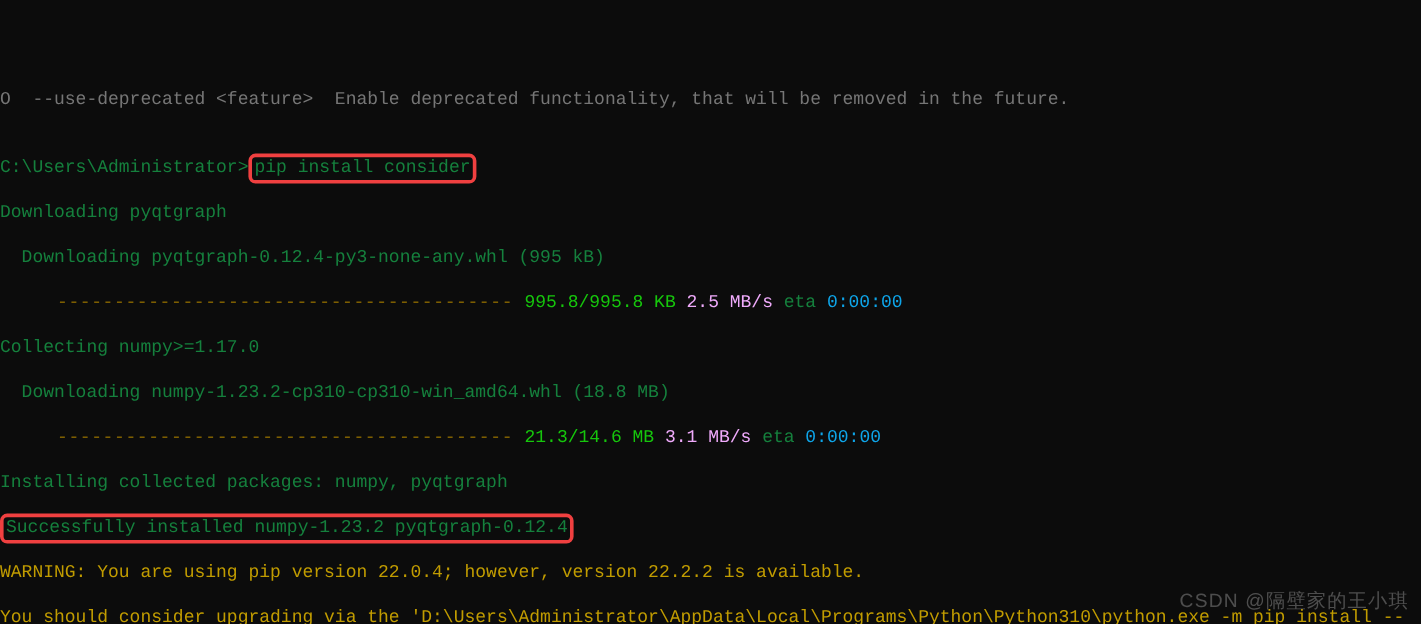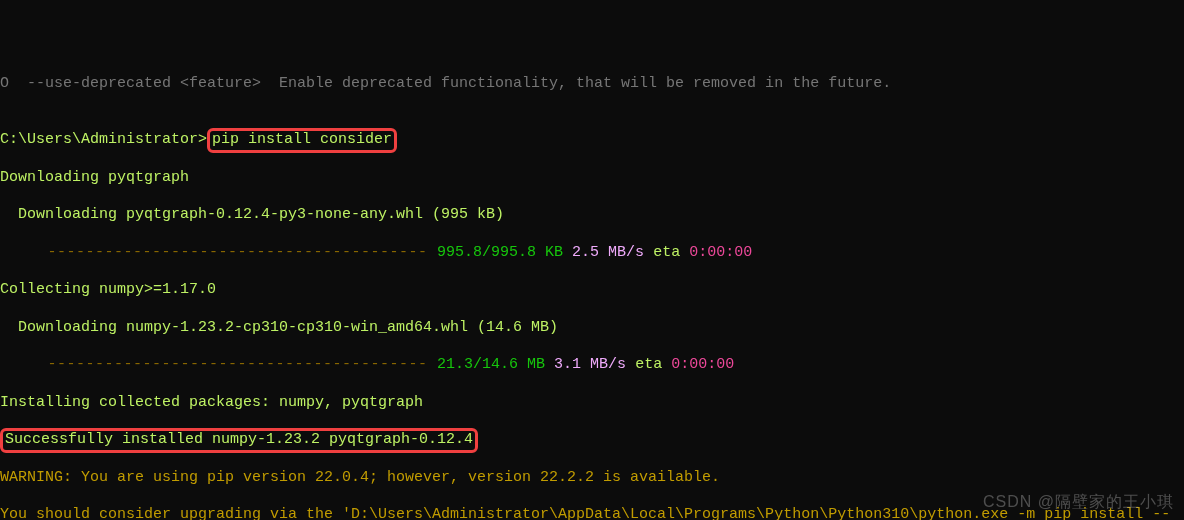--- a/index.html
+++ b/index.html
@@ -8,24 +8,24 @@
     color: #cccccc;
     font-family: 'Consolas', 'Courier New', monospace;
     font-size: 15px;
     line-height: 1.25;
     width: 1184px;
     height: 520px;
     overflow: hidden;
     white-space: pre;
     padding: 0;
   }
-  .white { color: #bef264; }
+  .white { color: #15803d; }
   .green { color: #16c60c; }
   .red { color: #f0abfc; }
-  .cyan { color: #ec4899; text-align: center; }
+  .cyan { color: #0ea5e9; text-align: center; }
   .dimyellow { color: #c19c00; }
   .grey { color: #767676; }
   .redbox {
     border: 3px solid #f04040;
     border-radius: 6px;
     padding: 0 2px;
     display: inline-block;
     margin: -3px 0;
     position: relative;
     z-index: 2;
@@ -47,21 +47,21 @@
 
 
 
 <span class="line grey">O  --use-deprecated &lt;feature&gt;  Enable deprecated functionality, that will be removed in the future.</span>
 <span class="line"></span>
 <span class="line"><span class="white">C:\Users\Administrator&gt;</span><span class="redbox"><span class="white">pip install consider</span></span></span>
 <span class="line white">Downloading pyqtgraph</span>
 <span class="line white">  Downloading pyqtgraph-0.12.4-py3-none-any.whl (995 kB)</span>
 <span class="line"><span class="dashbar">     ---------------------------------------- </span><span class="green">995.8/995.8 KB</span><span class="red"> 2.5 MB/s</span><span class="white"> eta </span><span class="cyan">0:00:00</span></span>
 <span class="line white">Collecting numpy&gt;=1.17.0</span>
-<span class="line white">  Downloading numpy-1.23.2-cp310-cp310-win_amd64.whl (14.6 MB)</span>
+<span class="line white">  Downloading numpy-1.23.2-cp310-cp310-win_amd64.whl (18.8 MB)</span>
 <span class="line"><span class="dashbar">     ---------------------------------------- </span><span class="green">21.3/14.6 MB</span><span class="red"> 3.1 MB/s</span><span class="white"> eta </span><span class="cyan">0:00:00</span></span>
 <span class="line white">Installing collected packages: numpy, pyqtgraph</span>
 <span class="line"><span class="redbox"><span class="white">Successfully installed numpy-1.23.2 pyqtgraph-0.12.4</span></span></span>
 <span class="line dimyellow">WARNING: You are using pip version 22.0.4; however, version 22.2.2 is available.</span>
 <span class="line dimyellow" style="white-space: pre-wrap;">You should consider upgrading via the 'D:\Users\Administrator\AppData\Local\Programs\Python\Python310\python.exe -m pip install --upgrade pip' command.</span>
 <span class="line"></span>
 
 
 
 

